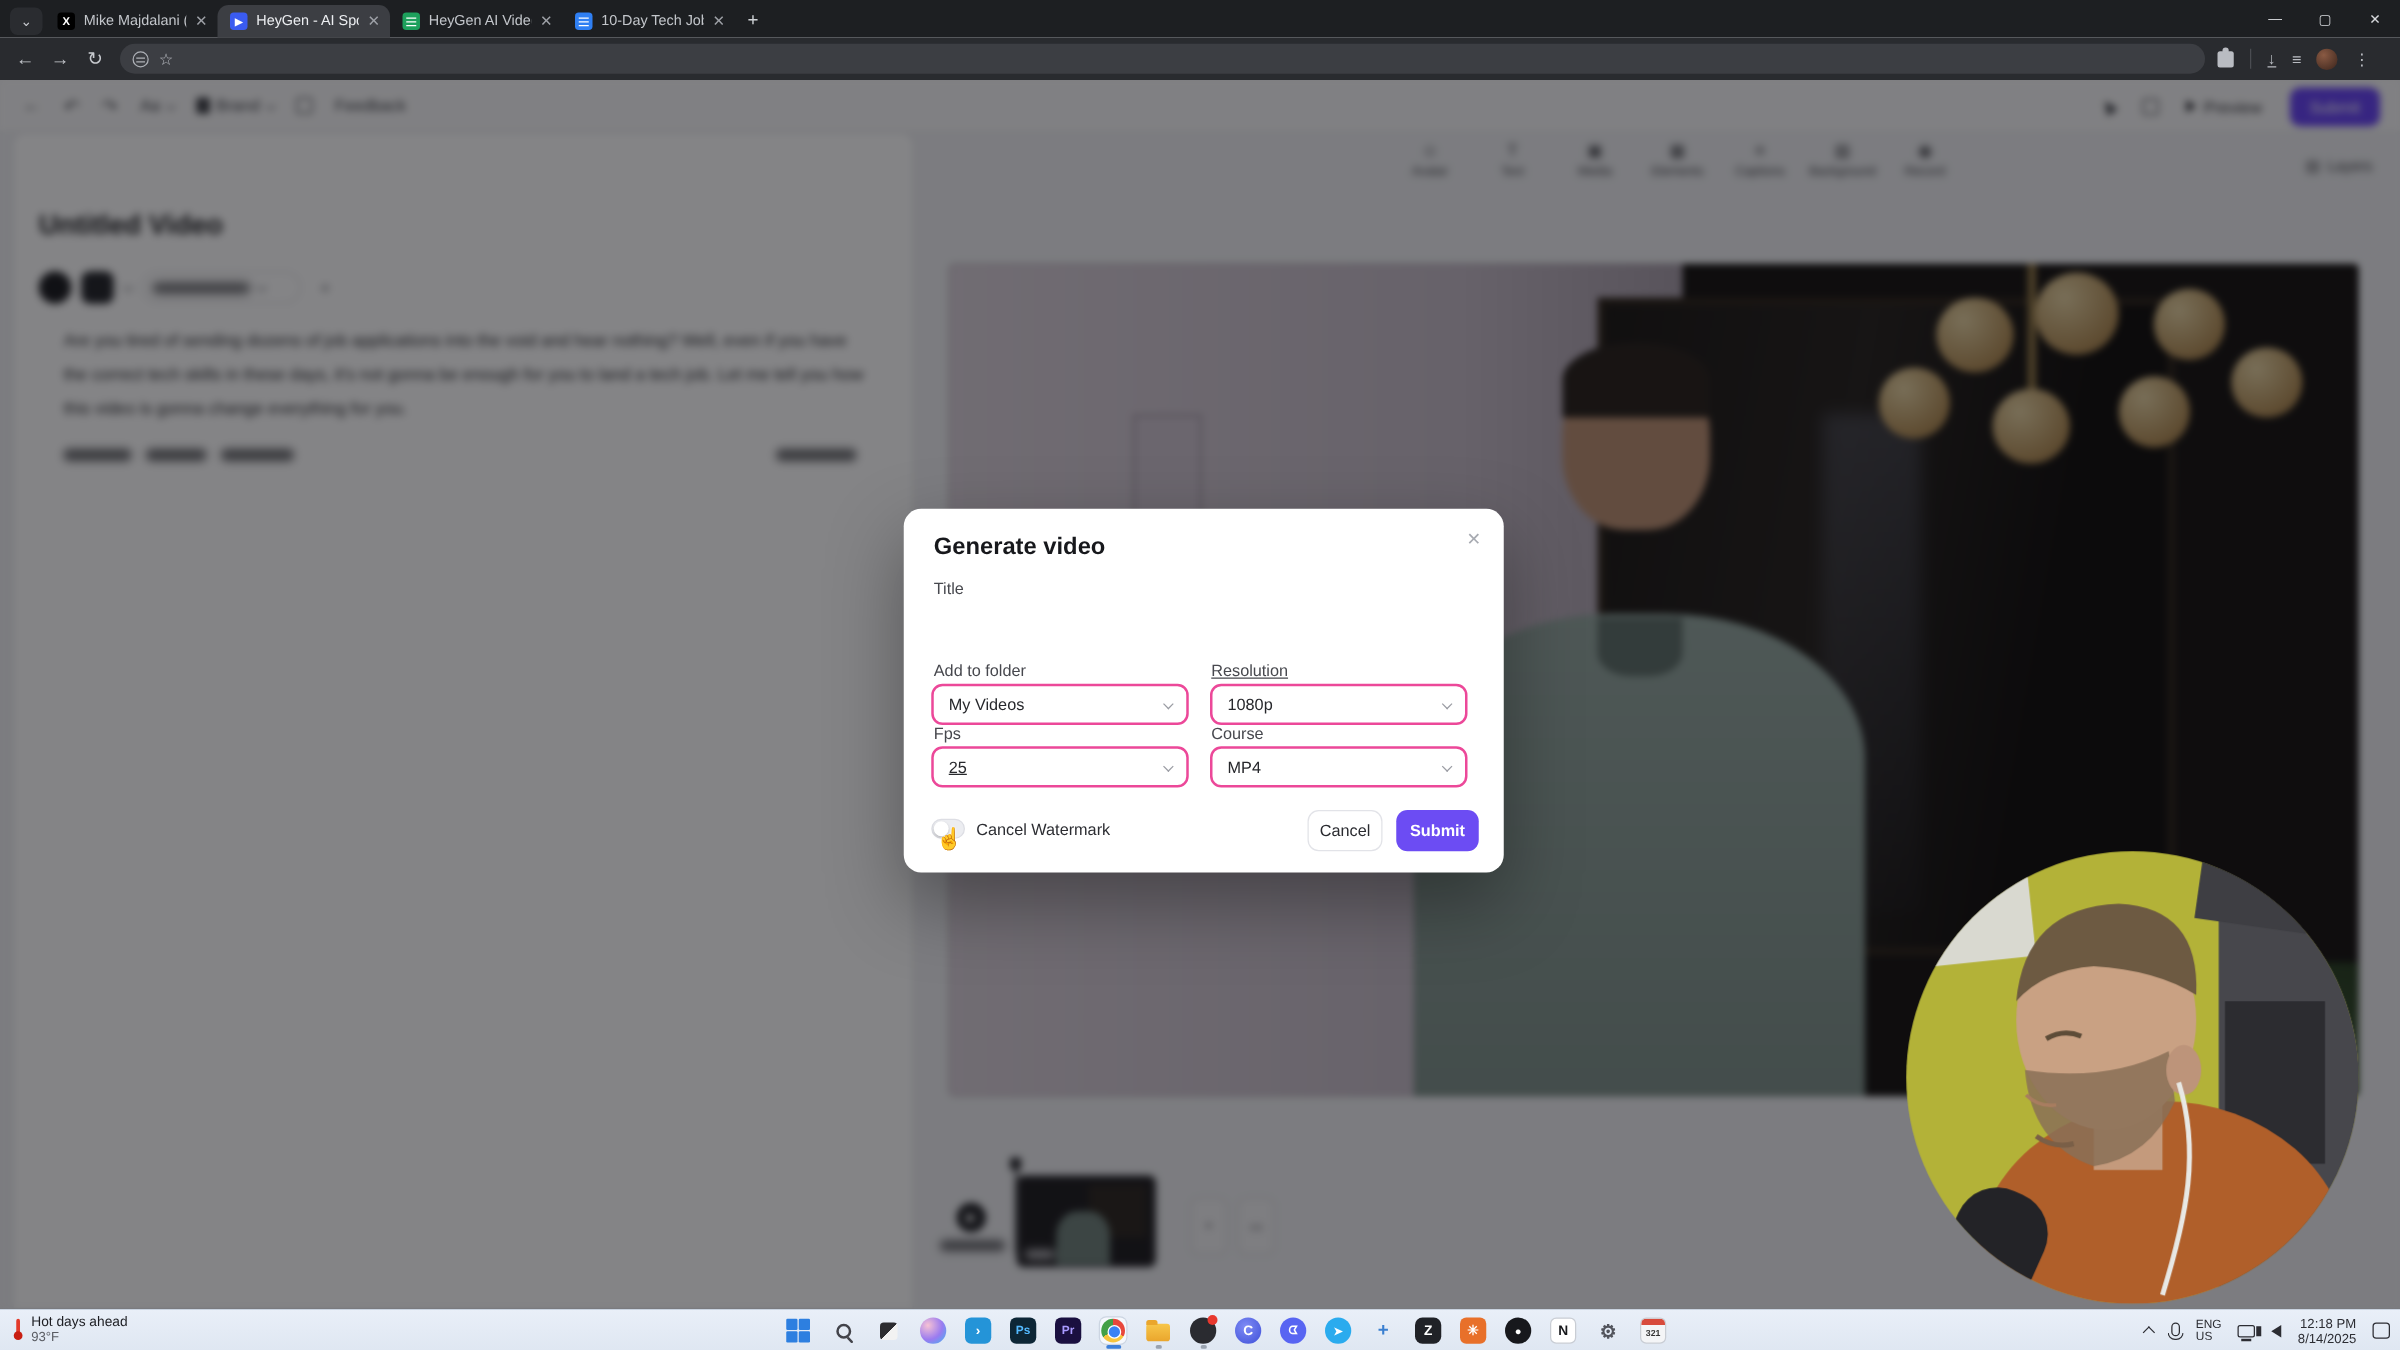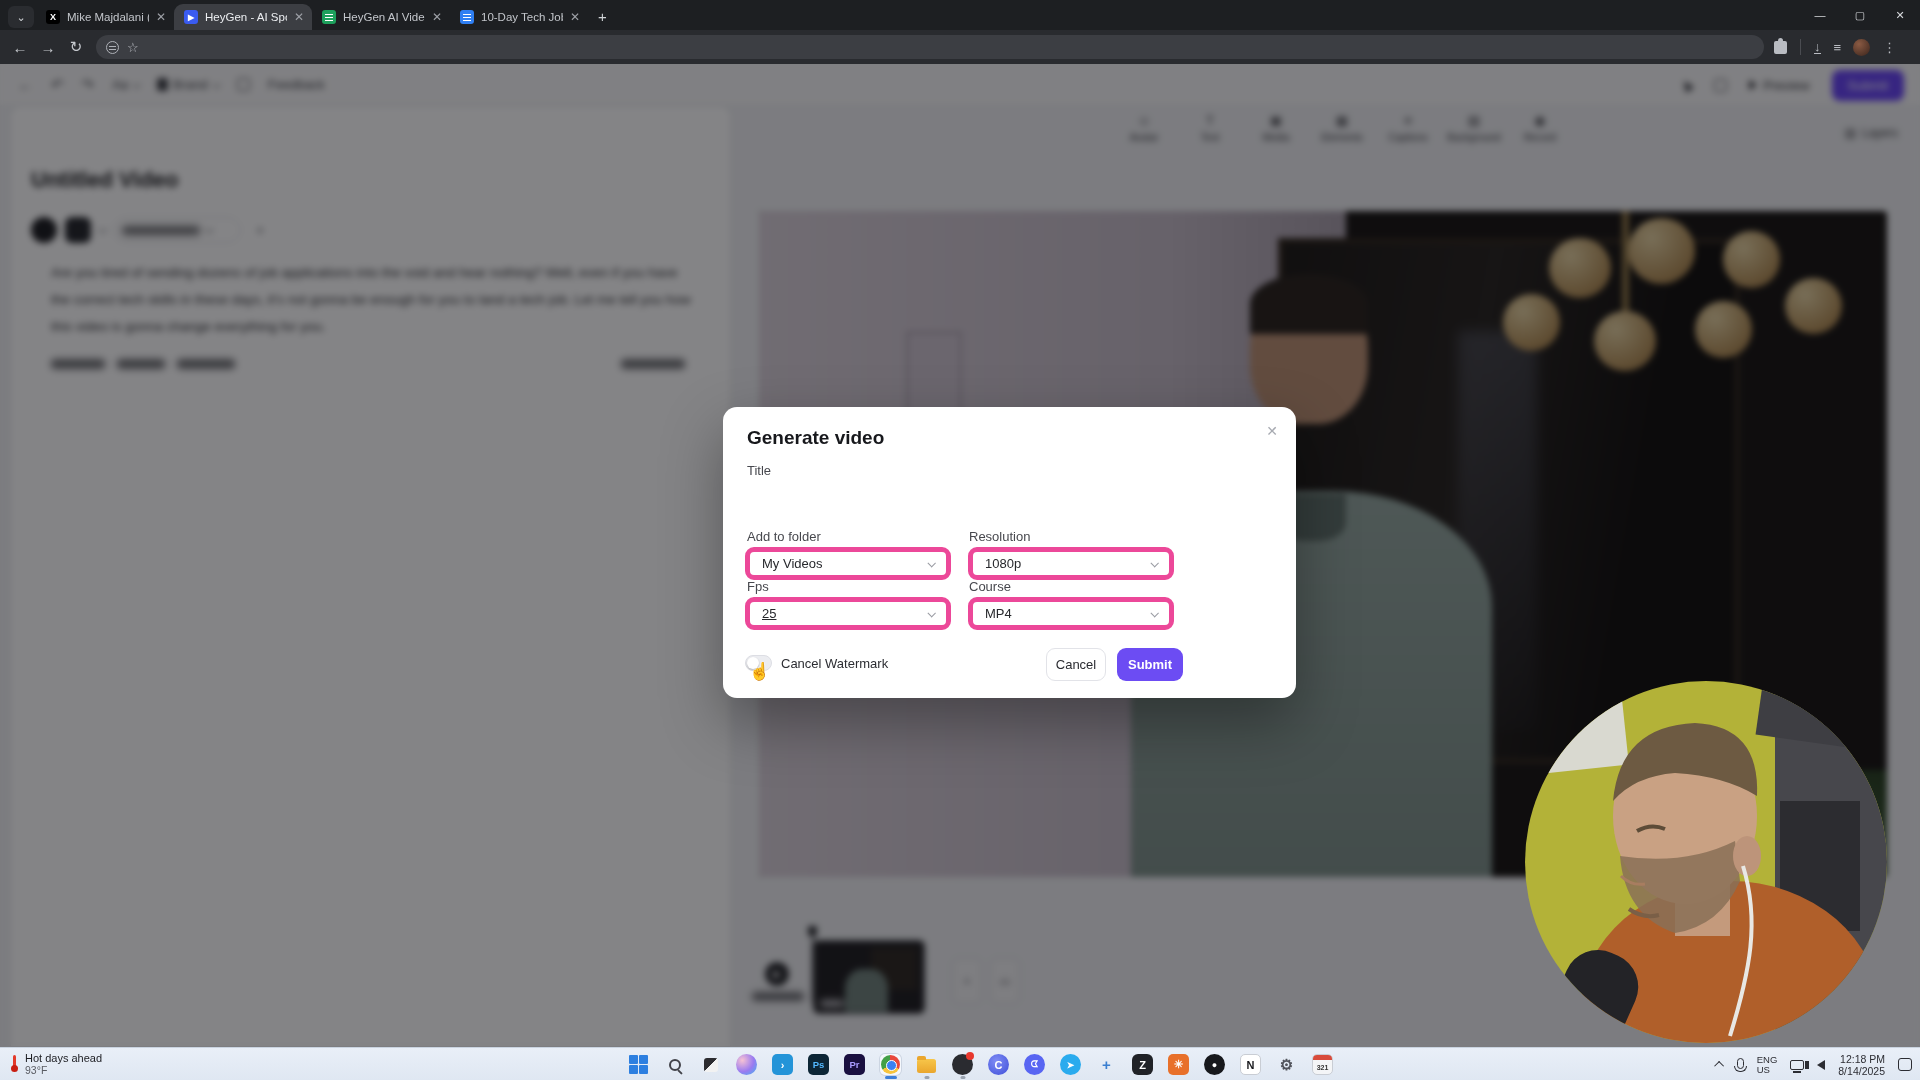--- a/index.html
+++ b/index.html
@@ -96,27 +96,27 @@
   .tl-play { position:absolute; left:765px; top:898px; width:24px; height:24px; border-radius:50%; background:#26272b; color:#fff; font-size:9px; display:flex; align-items:center; justify-content:center; }
   .tl-thumb { position:absolute; left:813px; top:876px; width:112px; height:74px; border-radius:6px; background:#1b1a1d; overflow:hidden; border:2px solid #3c3d42; }
   .tl-thumb .mini-man { position:absolute; left:28%; top:38%; width:40%; height:70%; background:#6e807a; border-radius:40% 40% 0 0; }
   .tl-thumb .mini-art { position:absolute; right:6%; top:8%; width:42%; height:60%; background:#2a241e; }
   .playhead { position:absolute; left:808px; top:862px; width:9px; height:10px; background:#2b2c30; border-radius:2px; }
   .playhead::after { content:""; position:absolute; left:3.5px; top:9px; width:2px; height:68px; background:#2b2c30; }
   .ghost-btn { position:absolute; top:894px; width:30px; height:46px; border:1px solid #d2d3d8; background:#f2f2f4; border-radius:7px; display:flex; align-items:center; justify-content:center; color:#54555a; font-size:11px; }
 
   
   .overlay { position:absolute; inset:0; background:rgba(10,10,14,0.50); backdrop-filter:blur(3px); -webkit-backdrop-filter:blur(3px); }
-  .modal { position:absolute; left:723px; top:343px; width:573px; height:291px; background:#fff; border-radius:14px; box-shadow:0 24px 60px rgba(0,0,0,.35); }
+  .modal { position:absolute; left:723px; top:343px; width:480px; height:291px; background:#fff; border-radius:14px; box-shadow:0 24px 60px rgba(0,0,0,.35); }
   .modal-title { position:absolute; left:24px; top:20px; font-size:19px; font-weight:bold; color:#17181c; }
   .modal-close { position:absolute; right:14px; top:12px; color:#a7aab1; font-size:14px; padding:4px; }
   .f-label { position:absolute; font-size:13px; color:#47484e; }
   .txt-input { position:absolute; left:22px; top:75px; width:432px; height:33px; border:1px solid #7f8199; border-radius:9px; display:flex; align-items:center; padding:0 12px; font-size:13px; color:#222327; }
   .caret { width:1.4px; height:16px; background:#222; margin-left:3px; }
-  .sel { position:absolute; height:33px; width:206px; border:5px solid #ec4899; border-radius:9px; display:flex; align-items:center; padding:0 12px; font-size:13px; color:#27282c; background:#fff; }
+  .sel { position:absolute; height:33px; width:206px; border:2px solid #ec4899; border-radius:9px; display:flex; align-items:center; padding:0 12px; font-size:13px; color:#27282c; background:#fff; }
   .sel .chev { margin-left:auto; border-color:#9a9ca3; }
   .toggle { position:absolute; left:22px; top:248px; width:27px; height:16px; border-radius:9px; background:#ecedf1; border:1px solid #dddee4; }
   .toggle::after { content:""; position:absolute; left:1px; top:1px; width:12px; height:12px; border-radius:50%; background:#fff; box-shadow:0 1px 2px rgba(0,0,0,.25); }
   .hand-cursor { position:absolute; left:26px; top:254px; font-size:17px; color:#3c3f66; text-shadow:0 0 2px #fff; }
   .wm-label { position:absolute; left:58px; top:249px; font-size:13px; color:#2c2d32; }
   .btn-cancel { position:absolute; left:323px; top:241px; width:60px; height:33px; border:1px solid #e2e3e8; border-radius:9px; background:#fff; font-size:13px; color:#2a2b30; display:flex; align-items:center; justify-content:center; }
   .btn-submit { position:absolute; left:394px; top:241px; width:66px; height:33px; border-radius:9px; background:#6c4cf3; font-size:13px; font-weight:bold; color:#fff; display:flex; align-items:center; justify-content:center; }
 
   
   .webcam { position:absolute; left:1525px; top:681px; width:362px; height:362px; border-radius:50%; overflow:hidden; z-index:40; }
@@ -357,21 +357,21 @@
       <div class="modal-title">Generate video</div>
       <div class="modal-close">✕</div>
 
       <div class="f-label" style="left:24px;top:56px;">Title</div>
 
       <div class="f-label" style="left:24px;top:122px;">Add to folder</div>
       <div class="sel" style="left:22px;top:140px;">
         <span>My Videos</span>
         <span class="chev"></span>
       </div>
-      <div class="f-label" style="left:246px;top:122px;">Resolution</div>
+      <div class="f-label" style="left:246px;top:122px;text-decoration:underline;">Resolution</div>
       <div class="sel" style="left:245px;top:140px;">
         <span>1080p</span>
         <span class="chev"></span>
       </div>
 
       <div class="f-label" style="left:24px;top:172px;">Fps</div>
       <div class="sel" style="left:22px;top:190px;text-decoration:underline;">
         <span>25</span>
         <span class="chev"></span>
       </div>

